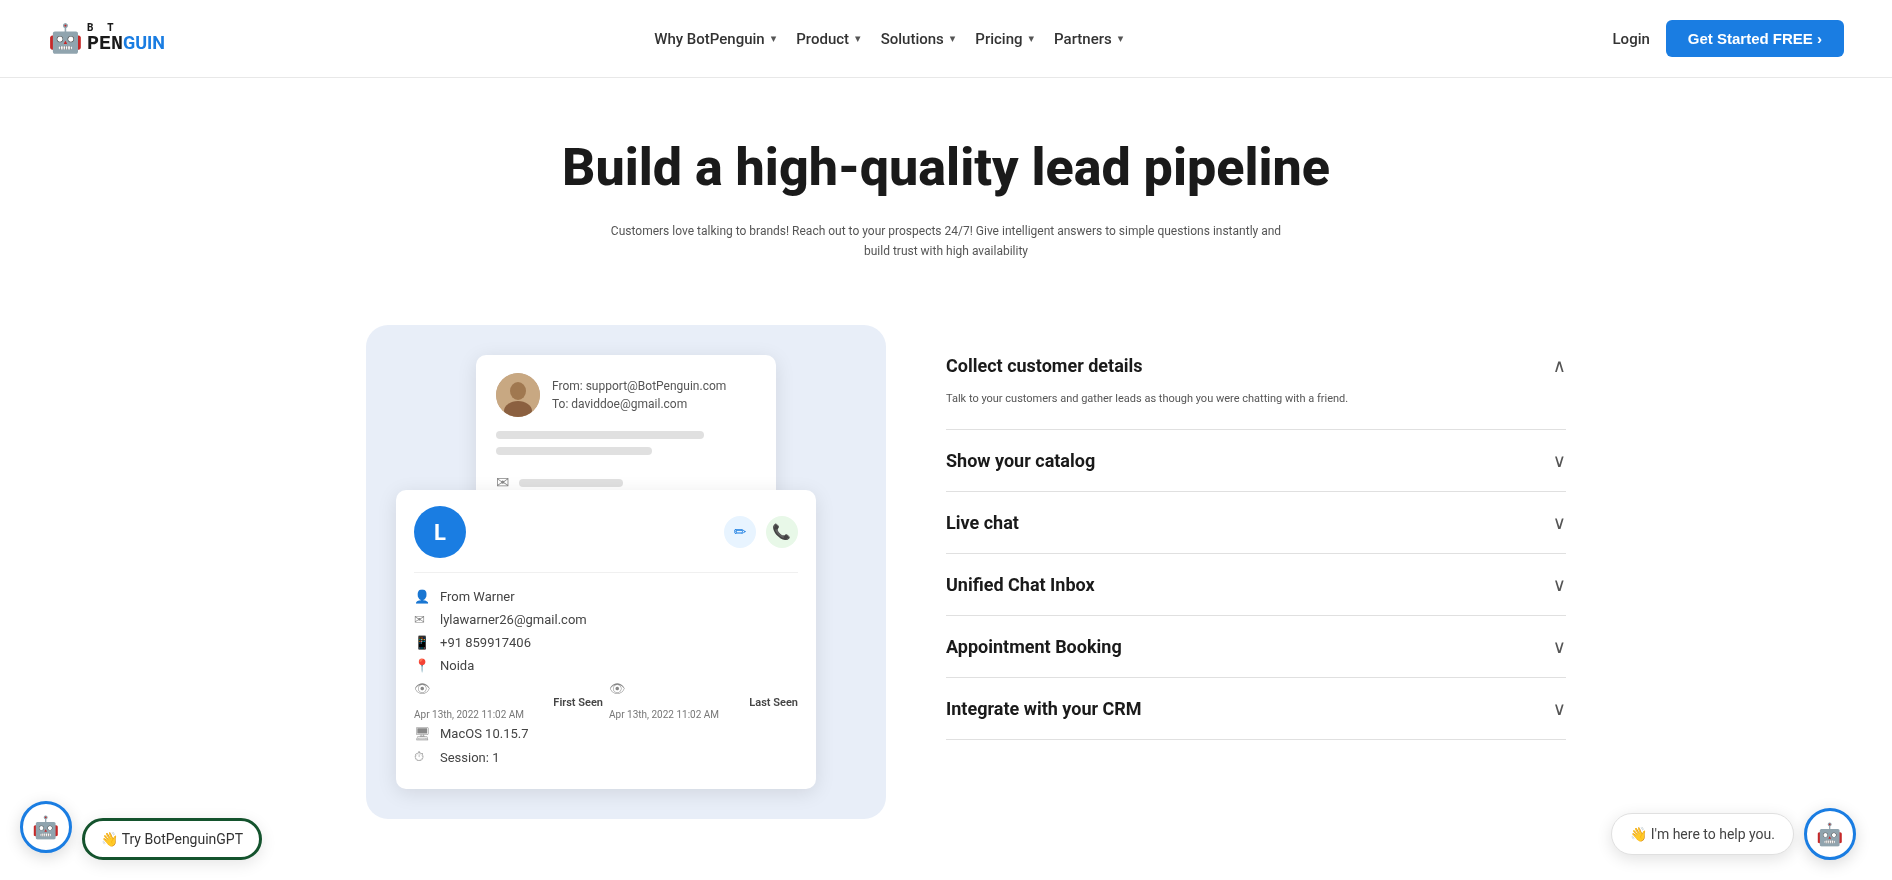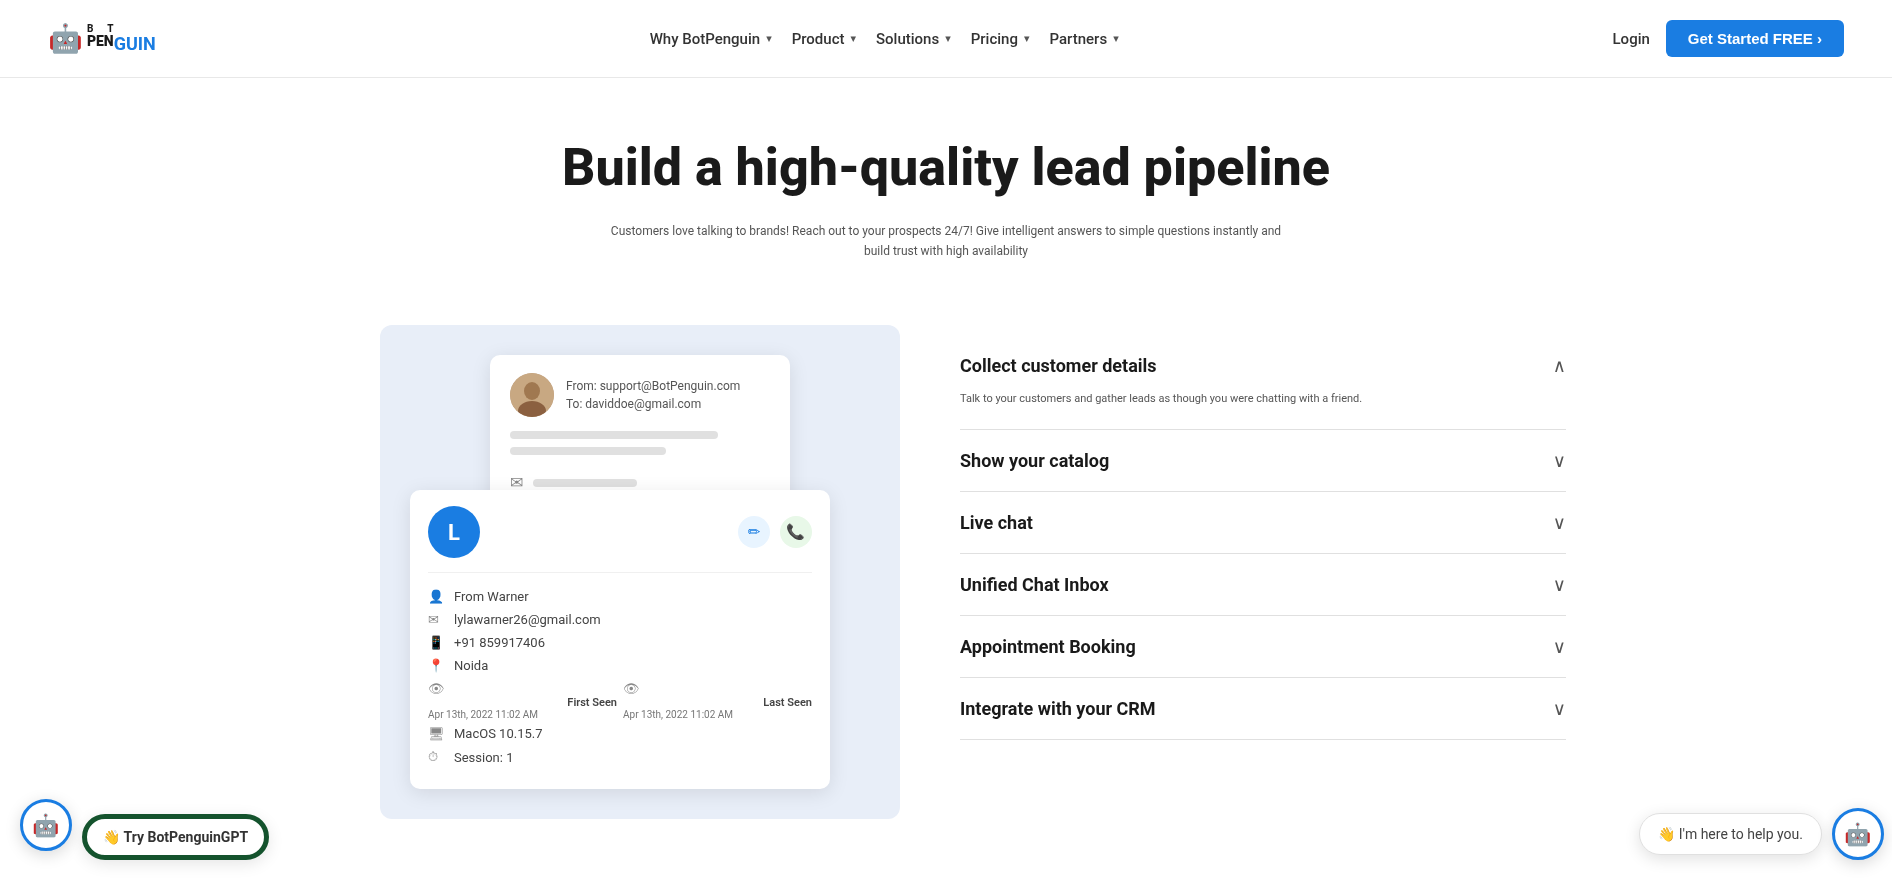--- a/index.html
+++ b/index.html
@@ -30,22 +30,22 @@
 
     
     .main-content {
       display: flex; align-items: flex-start; gap: 60px;
       padding: 40px 80px 40px 120px; max-width: 1400px; margin: 0 auto;
     }
 
     
     .screenshot-area {
       flex: 0 0 520px; min-width: 520px;
-      background: #e8eef8; border-radius: 12px; padding: 30px;
-      min-height: 460px; position: relative; overflow: hidden; margin-left: 14px;
+      background: #e8eef8; border-radius: 22px; padding: 30px;
+      min-height: 460px; position: relative; overflow: hidden;
     }
     .card-container { position: relative; }
     .email-card {
       background: #fff; border-radius: 10px; padding: 18px 20px;
       box-shadow: 0 4px 20px rgba(0,0,0,0.10); margin-left: 80px;
       min-width: 280px; max-width: 300px;
     }
     .email-header { display: flex; align-items: center; gap: 12px; margin-bottom: 14px; }
     .avatar-circle {
       width: 44px; height: 44px; border-radius: 50%; background: #c0a080;
@@ -94,21 +94,21 @@
       display: flex; justify-content: space-between; align-items: center;
       cursor: pointer;
     }
     .accordion-title { font-size: 18px; font-weight: 700; color: #1a1a1a; }
     .accordion-chevron { font-size: 18px; color: #555; }
     .accordion-body { font-size: 11px; color: #555; line-height: 1.65; margin-top: 14px; max-width: 480px; }
     .accordion-item.open .accordion-title { color: #1a1a1a; }
 
     
     .chat-widget {
-      position: fixed; bottom: 20px; right: 8px;
+      position: fixed; bottom: 20px; right: 36px;
       display: flex; align-items: center; gap: 10px; z-index: 200;
     }
     .chat-bubble {
       background: #fff; border: 1px solid #e0e0e0; border-radius: 30px;
       padding: 12px 18px; font-size: 14px; color: #444; box-shadow: 0 4px 16px rgba(0,0,0,0.12);
       display: flex; align-items: center; gap: 8px;
     }
     .chat-avatar-btn {
       width: 52px; height: 52px; border-radius: 50%; background: #fff;
       border: 3px solid #1a7de2; display: flex; align-items: center; justify-content: center;
@@ -119,35 +119,35 @@
     .gpt-widget {
       position: fixed; bottom: 20px; left: 20px;
       display: flex; align-items: center; gap: 10px; z-index: 200;
     }
     .gpt-avatar {
       width: 52px; height: 52px; border-radius: 50%; background: #fff;
       border: 3px solid #1a7de2; display: flex; align-items: center; justify-content: center;
       font-size: 22px; box-shadow: 0 4px 16px rgba(0,0,0,0.15); cursor: pointer;
     }
     .gpt-label {
-      background: #fff; border: 5px solid #14532d; border-radius: 30px;
-      padding: 10px 16px; font-size: 14px; color: #333; font-weight: 700;
+      background: #fff; border: 3px solid #14532d; border-radius: 30px;
+      padding: 10px 16px; font-size: 14px; color: #333; font-weight: 400;
       box-shadow: 0 4px 16px rgba(0,0,0,0.10); display: flex; align-items: center; gap: 6px; margin-top: 24px;
     }
   </style>
 </head>
 <body>
 
 <nav class="navbar">
   <a class="logo" href="#">
     <span style="font-size:28px;">🤖</span>
     <span style="display:flex;flex-direction:column;line-height:1.1;">
       <span style="font-size:10px;font-weight:800;letter-spacing:3px;color:#1a1a1a;">B&nbsp;&nbsp;T</span>
       <span style="display:flex;">
-        <span style="font-size:14px;font-weight:900;color:#1a1a1a;">PEN</span>
+        <span style="font-size:20px;font-weight:900;color:#1a1a1a;font-family:Liberation Mono, monospace;">PEN</span>
           <span style="font-size:18px;font-weight:700;color:#1a7de2;">GUIN</span>
       </span>
     </span>
   </a>
   <div class="nav-links">
     <a class="nav-item" href="#">
       <span>Why BotPenguin</span>
       <span class="chevron">▾</span>
     </a>
     <a class="nav-item" href="#">

